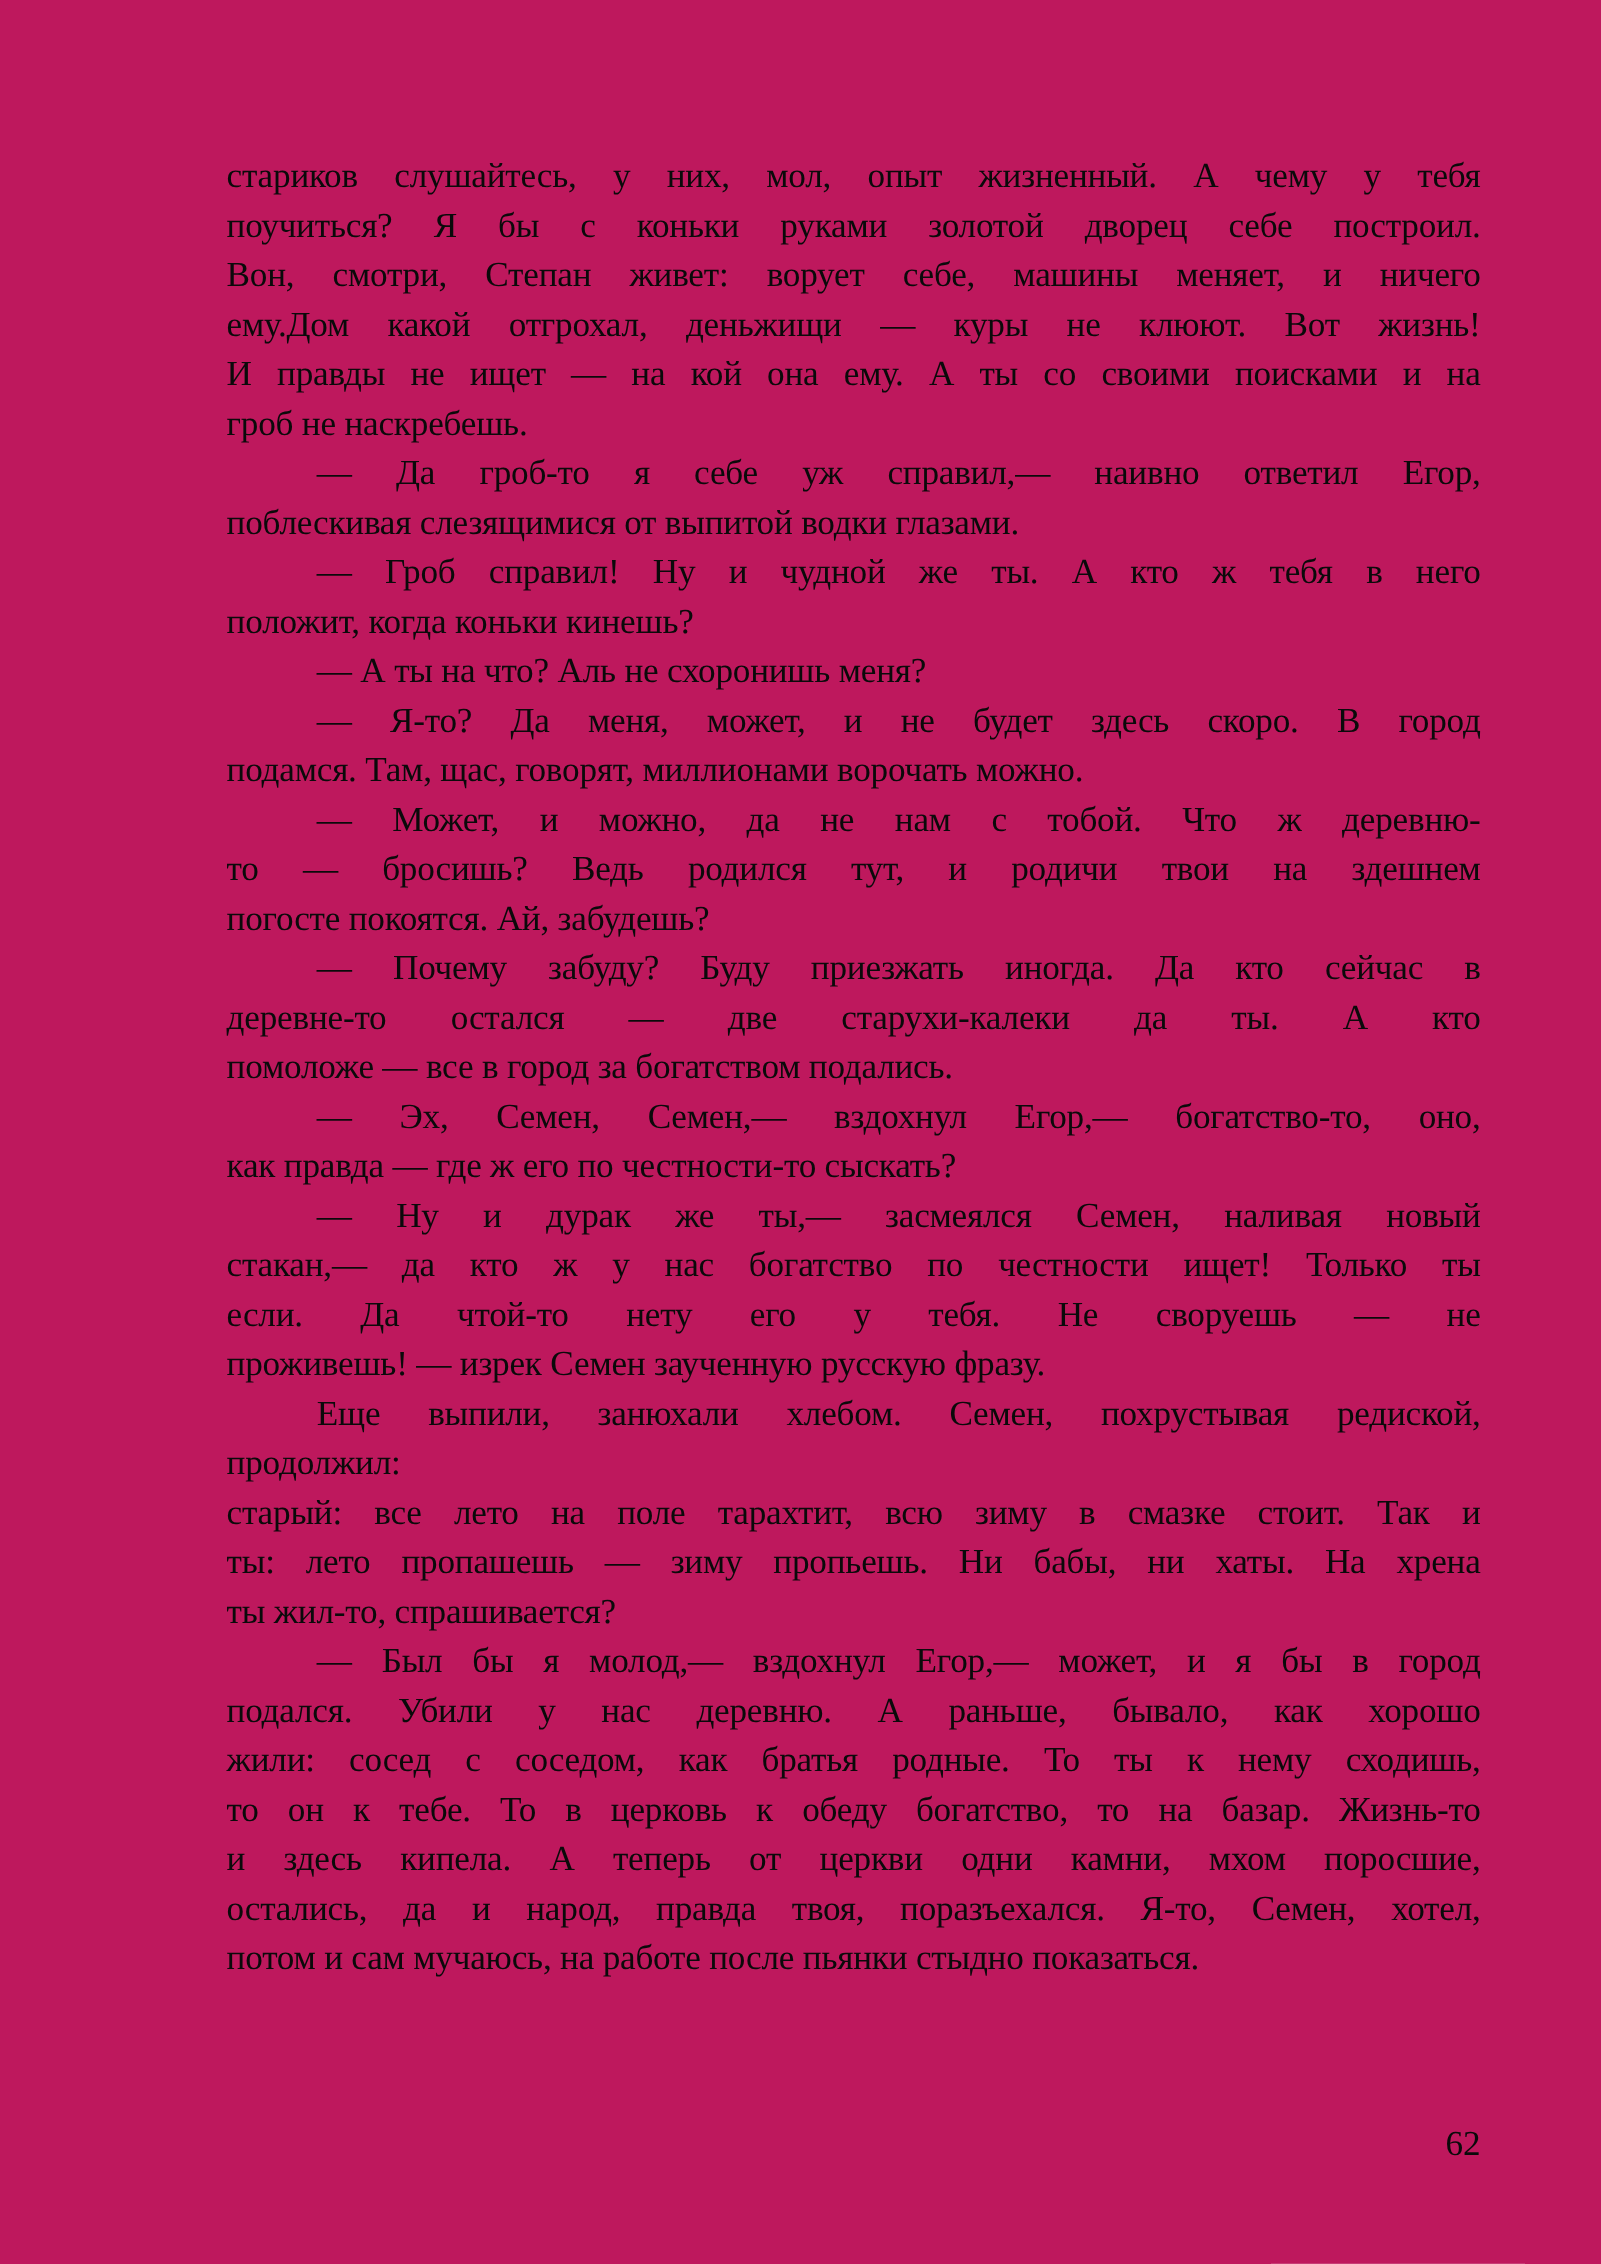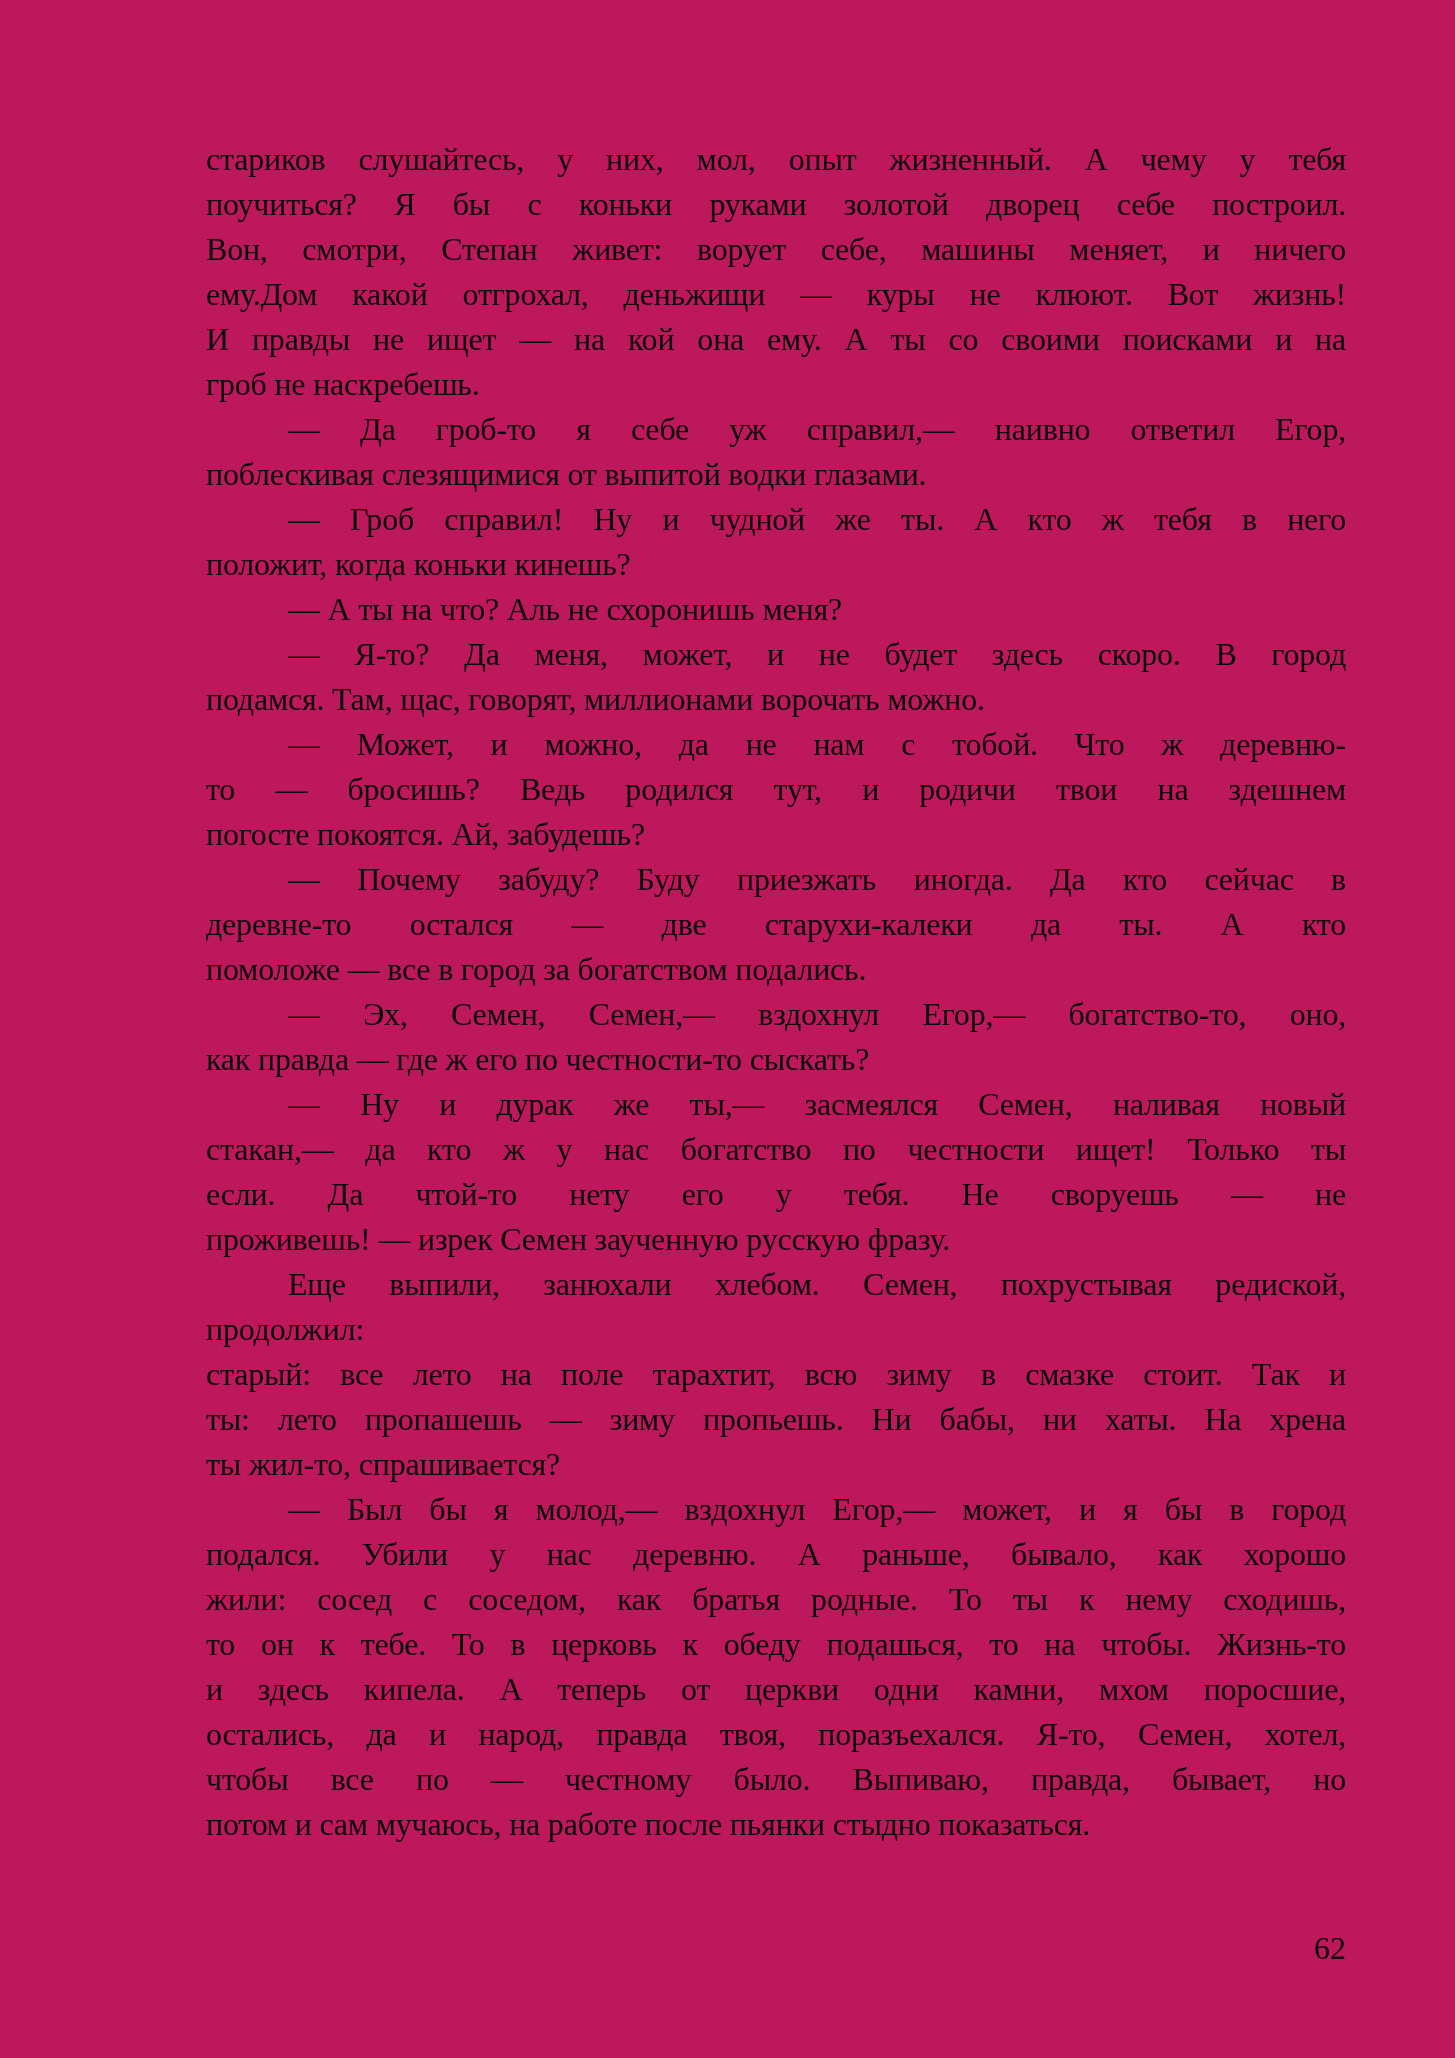--- a/index.html
+++ b/index.html
@@ -101,21 +101,20 @@
       </div>
       <div class="paragraph">
         <div class="line">старый: все лето на поле тарахтит, всю зиму в смазке стоит. Так и</div>
         <div class="line">ты: лето пропашешь — зиму пропьешь. Ни бабы, ни хаты. На хрена</div>
         <div class="line last">ты жил-то, спрашивается?</div>
       </div>
       <div class="paragraph">
         <div class="line indent">— Был бы я молод,— вздохнул Егор,— может, и я бы в город</div>
         <div class="line">подался. Убили у нас деревню. А раньше, бывало, как хорошо</div>
         <div class="line">жили: сосед с соседом, как братья родные. То ты к нему сходишь,</div>
-        <div class="line">то он к тебе. То в церковь к обеду подашься, то на чтобы. Жизнь-то</div>
+        <div class="line">то он к тебе. То в церковь к обеду богатство, то на базар. Жизнь-то</div>
         <div class="line">и здесь кипела. А теперь от церкви одни камни, мхом поросшие,</div>
         <div class="line">остались, да и народ, правда твоя, поразъехался. Я-то, Семен, хотел,</div>
-        <div class="line">чтобы все по — честному было. Выпиваю, правда, бывает, но</div>
         <div class="line last">потом и сам мучаюсь, на работе после пьянки стыдно показаться.</div>
       </div>
     </div>
   <div class="page-number">62</div>
 </div>
 
 </body></html>

